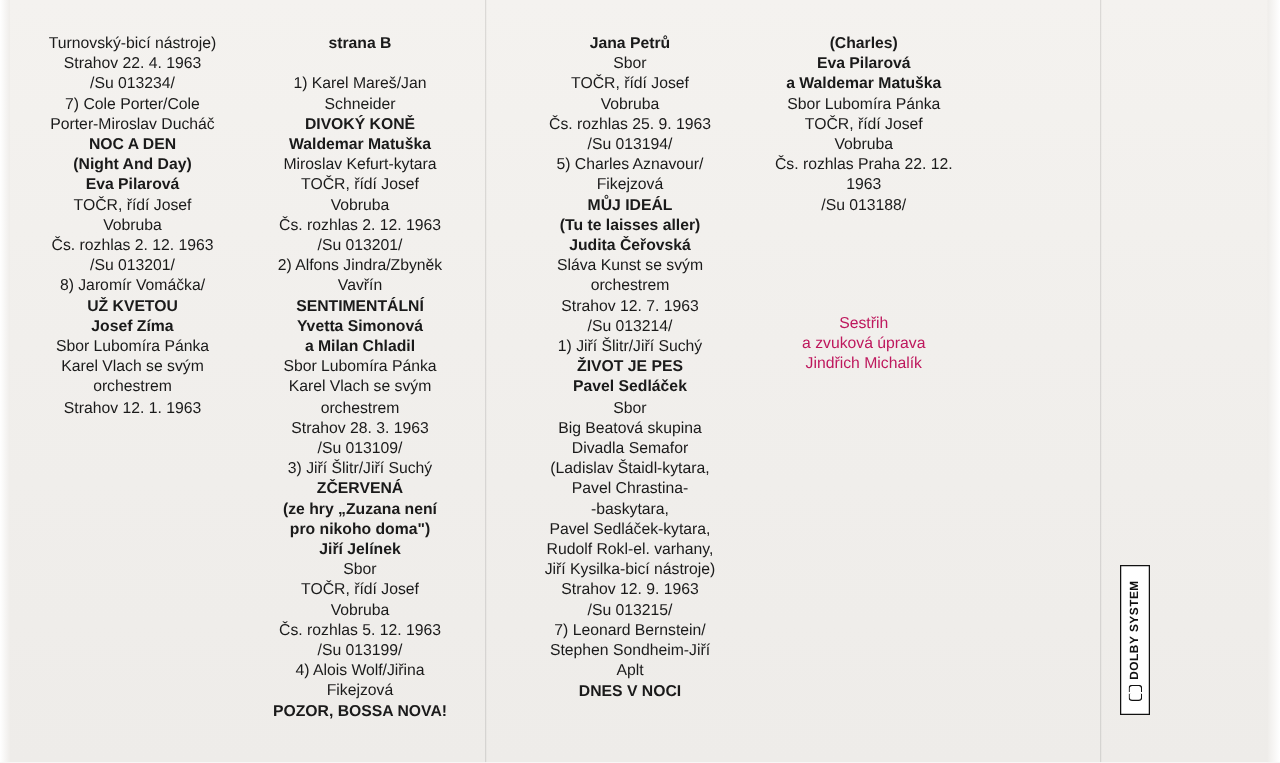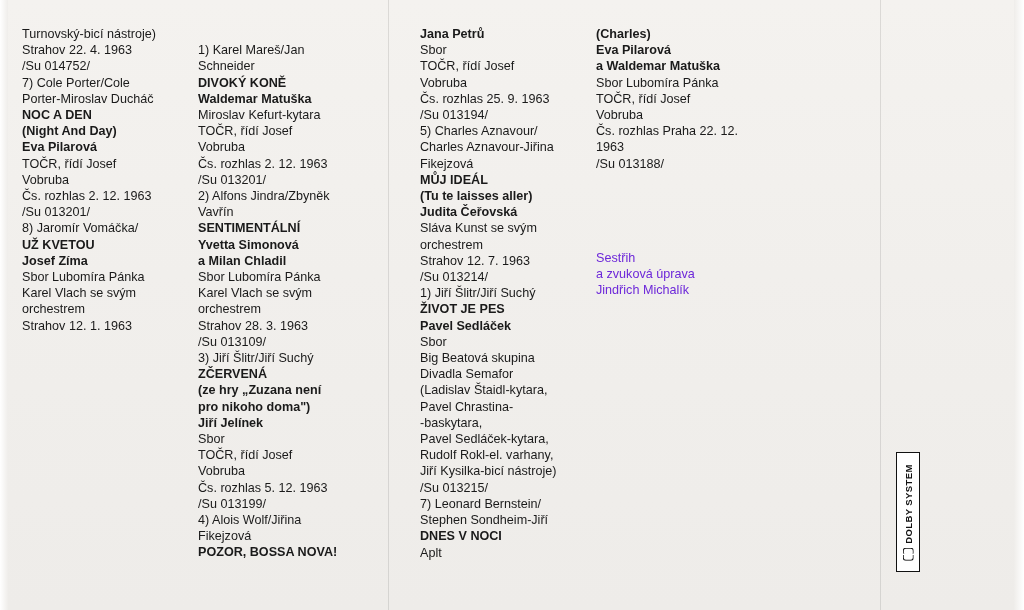--- a/index.html
+++ b/index.html
@@ -50,39 +50,40 @@
     left: 0; top: 0;
     width: 1024px;
     height: 610px;
   }
   .col {
     position: absolute;
     top: 26px;
     font-size: 12.6px;
     line-height: 16.2px;
     color: #1a1a1a;
+    text-align: center;
   }
   .col.c0 { left: 22px;  width: 168px; }
   .col.c1 { left: 198px; width: 180px; }
   .col.c2 { left: 420px; width: 168px; }
   .col.c3 { left: 596px; width: 190px; }
 
   .line { white-space: pre-wrap; }
   .line.b { font-weight: bold; }
   .spacer { height: 16.2px; }
 
   
   .col.c4b {
     position: absolute;
     left: 596px;
     top: 250px;
     width: 190px;
     font-size: 12.6px;
     line-height: 16.2px;
-    color: #6d28d9;
+    color: #be185d;
   }
 
   
   #dolby {
     position: absolute;
     left: 896px;
     top: 452px;
     width: 22px;
     height: 118px;
     border: 1px solid #111;
@@ -127,39 +128,40 @@
   <div id="paper"></div>
   <div class="edge-left"></div>
   <div class="edge-right"></div>
   <div class="fold f1"></div>
   <div class="fold f2"></div>
 
   <div id="columns">
     <div class="col c0">
         <div class="line">Turnovský-bicí nástroje)</div>
         <div class="line">Strahov 22. 4. 1963</div>
-        <div class="line">/Su 014752/</div>
+        <div class="line">/Su 013234/</div>
         <div class="line">7) Cole Porter/Cole</div>
         <div class="line">Porter-Miroslav Ducháč</div>
         <div class="line b">NOC A DEN</div>
         <div class="line b">(Night And Day)</div>
         <div class="line b">Eva Pilarová</div>
         <div class="line">TOČR, řídí Josef</div>
         <div class="line">Vobruba</div>
         <div class="line">Čs. rozhlas 2. 12. 1963</div>
         <div class="line">/Su 013201/</div>
         <div class="line">8) Jaromír Vomáčka/</div>
         <div class="line b">UŽ KVETOU</div>
         <div class="line b">Josef Zíma</div>
         <div class="line">Sbor Lubomíra Pánka</div>
         <div class="line">Karel Vlach se svým</div>
         <div class="line">orchestrem</div>
         <div class="line">Strahov 12. 1. 1963</div>
       </div>
     <div class="col c1">
+        <div class="line b">strana B</div>
         <div class="spacer"></div>
         <div class="line">1) Karel Mareš/Jan</div>
         <div class="line">Schneider</div>
         <div class="line b">DIVOKÝ KONĚ</div>
         <div class="line b">Waldemar Matuška</div>
         <div class="line">Miroslav Kefurt-kytara</div>
         <div class="line">TOČR, řídí Josef</div>
         <div class="line">Vobruba</div>
         <div class="line">Čs. rozhlas 2. 12. 1963</div>
         <div class="line">/Su 013201/</div>
@@ -188,46 +190,46 @@
         <div class="line b">POZOR, BOSSA NOVA!</div>
       </div>
     <div class="col c2">
         <div class="line b">Jana Petrů</div>
         <div class="line">Sbor</div>
         <div class="line">TOČR, řídí Josef</div>
         <div class="line">Vobruba</div>
         <div class="line">Čs. rozhlas 25. 9. 1963</div>
         <div class="line">/Su 013194/</div>
         <div class="line">5) Charles Aznavour/</div>
-        <div class="line">Charles Aznavour-Jiřina</div>
         <div class="line">Fikejzová</div>
         <div class="line b">MŮJ IDEÁL</div>
         <div class="line b">(Tu te laisses aller)</div>
         <div class="line b">Judita Čeřovská</div>
         <div class="line">Sláva Kunst se svým</div>
         <div class="line">orchestrem</div>
         <div class="line">Strahov 12. 7. 1963</div>
         <div class="line">/Su 013214/</div>
         <div class="line">1) Jiří Šlitr/Jiří Suchý</div>
         <div class="line b">ŽIVOT JE PES</div>
         <div class="line b">Pavel Sedláček</div>
         <div class="line">Sbor</div>
         <div class="line">Big Beatová skupina</div>
         <div class="line">Divadla Semafor</div>
         <div class="line">(Ladislav Štaidl-kytara,</div>
         <div class="line">Pavel Chrastina-</div>
         <div class="line">-baskytara,</div>
         <div class="line">Pavel Sedláček-kytara,</div>
         <div class="line">Rudolf Rokl-el. varhany,</div>
         <div class="line">Jiří Kysilka-bicí nástroje)</div>
+        <div class="line">Strahov 12. 9. 1963</div>
         <div class="line">/Su 013215/</div>
         <div class="line">7) Leonard Bernstein/</div>
         <div class="line">Stephen Sondheim-Jiří</div>
+        <div class="line">Aplt</div>
         <div class="line b">DNES V NOCI</div>
-        <div class="line">Aplt</div>
       </div>
     <div class="col c3">
         <div class="line b">(Charles)</div>
         <div class="line b">Eva Pilarová</div>
         <div class="line b">a Waldemar Matuška</div>
         <div class="line">Sbor Lubomíra Pánka</div>
         <div class="line">TOČR, řídí Josef</div>
         <div class="line">Vobruba</div>
         <div class="line">Čs. rozhlas Praha 22. 12.</div>
         <div class="line">1963</div>

